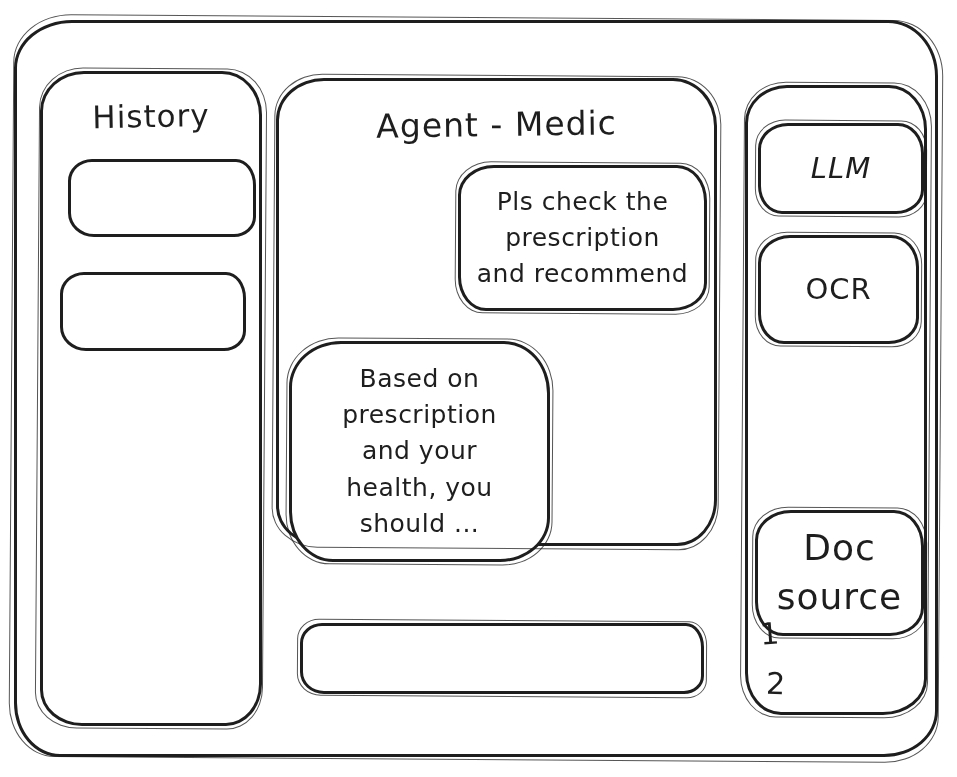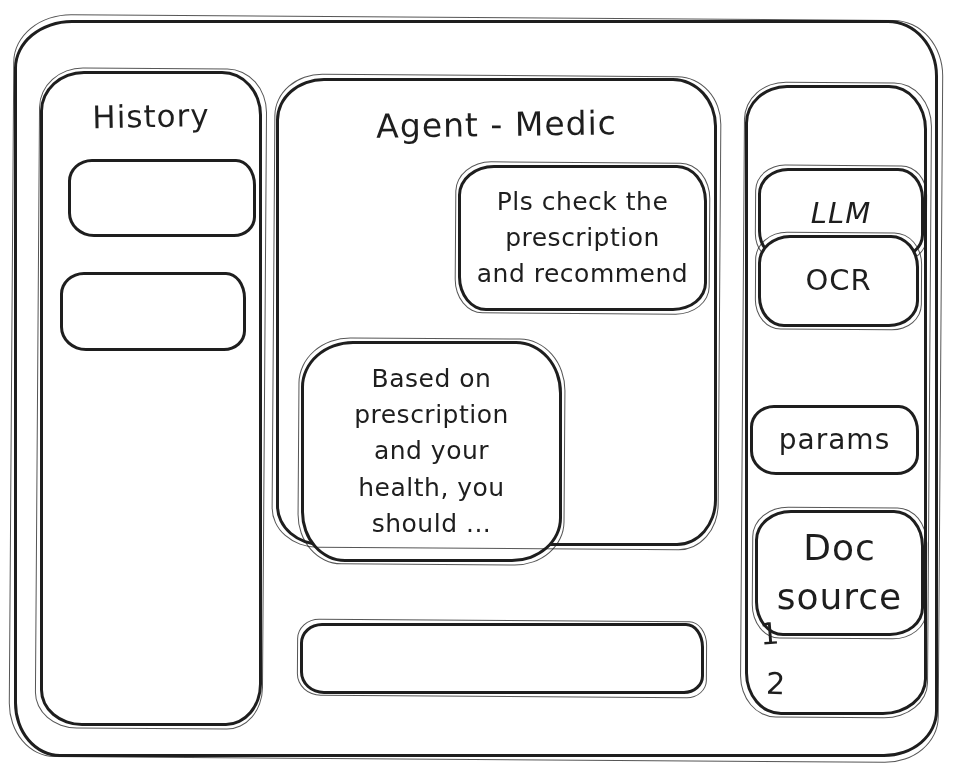--- a/index.html
+++ b/index.html
@@ -66,21 +66,20 @@
     font-size: 25px; line-height: 1.45; letter-spacing: 0.5px;
     padding: 2px 10px;
   }
   .bubble-user {
     left: 179px; top: 84px; width: 249px; height: 146px;
     border-radius: 36px 30px 34px 28px / 30px 36px 28px 34px;
   }
   .bubble-assistant {
     left: 10px; top: 260px; width: 261px; height: 221px;
     border-radius: 52px 46px 50px 44px / 46px 52px 44px 50px;
-    margin-left: 12px;
   }
   .composer {
     left: 21px; top: 542px; width: 404px; height: 71px;
     border-radius: 22px 18px 20px 24px / 20px 24px 18px 22px;
   }
   .composer input {
     width: 100%; height: 100%;
     border: none; outline: none; background: transparent;
     font: inherit; color: inherit; padding: 0 16px;
   }
@@ -92,24 +91,23 @@
   }
   .tool {
     display: flex; align-items: center; justify-content: center;
     text-align: center; font-size: 29px; letter-spacing: 1px;
     line-height: 1.35;
   }
   .tool-llm {
     left: 10px; top: 35px; width: 166px; height: 91px;
     border-radius: 30px 26px 28px 24px / 26px 30px 24px 28px;
     font-style: italic;
-    margin-top: 45px;
   }
   .tool-ocr {
-    left: 10px; top: 147px; width: 161px; height: 92px;
+    left: 10px; top: 147px; width: 161px; height: 109px;
     border-radius: 32px 28px 30px 26px / 28px 32px 26px 30px;
   }
   .tool-params {
     left: 2px; top: 317px; width: 169px; height: 70px;
     border-radius: 24px 20px 22px 26px / 22px 26px 20px 24px;
     font-size: 28px;
   }
   .tool-doc {
     left: 7px; top: 422px; width: 169px; height: 126px;
     border-radius: 36px 30px 34px 28px / 30px 36px 28px 34px;
@@ -159,23 +157,20 @@
       </div>
     </div>
 
     <div class="sk d sidebar-right">
       <div class="sk d tool tool-llm">
         <span>LLM</span>
       </div>
       <div class="sk d tool tool-ocr">
         <span>OCR</span>
       </div>
-      <div class="sk tool tool-params">
-        <span>params</span>
-      </div>
       <div class="sk d tool tool-doc">
         <span>Doc source</span>
       </div>
       <div class="doc-num doc-num-1">1</div>
       <div class="doc-num doc-num-2">2</div>
     </div>
 
   </div>
 </div>
 

